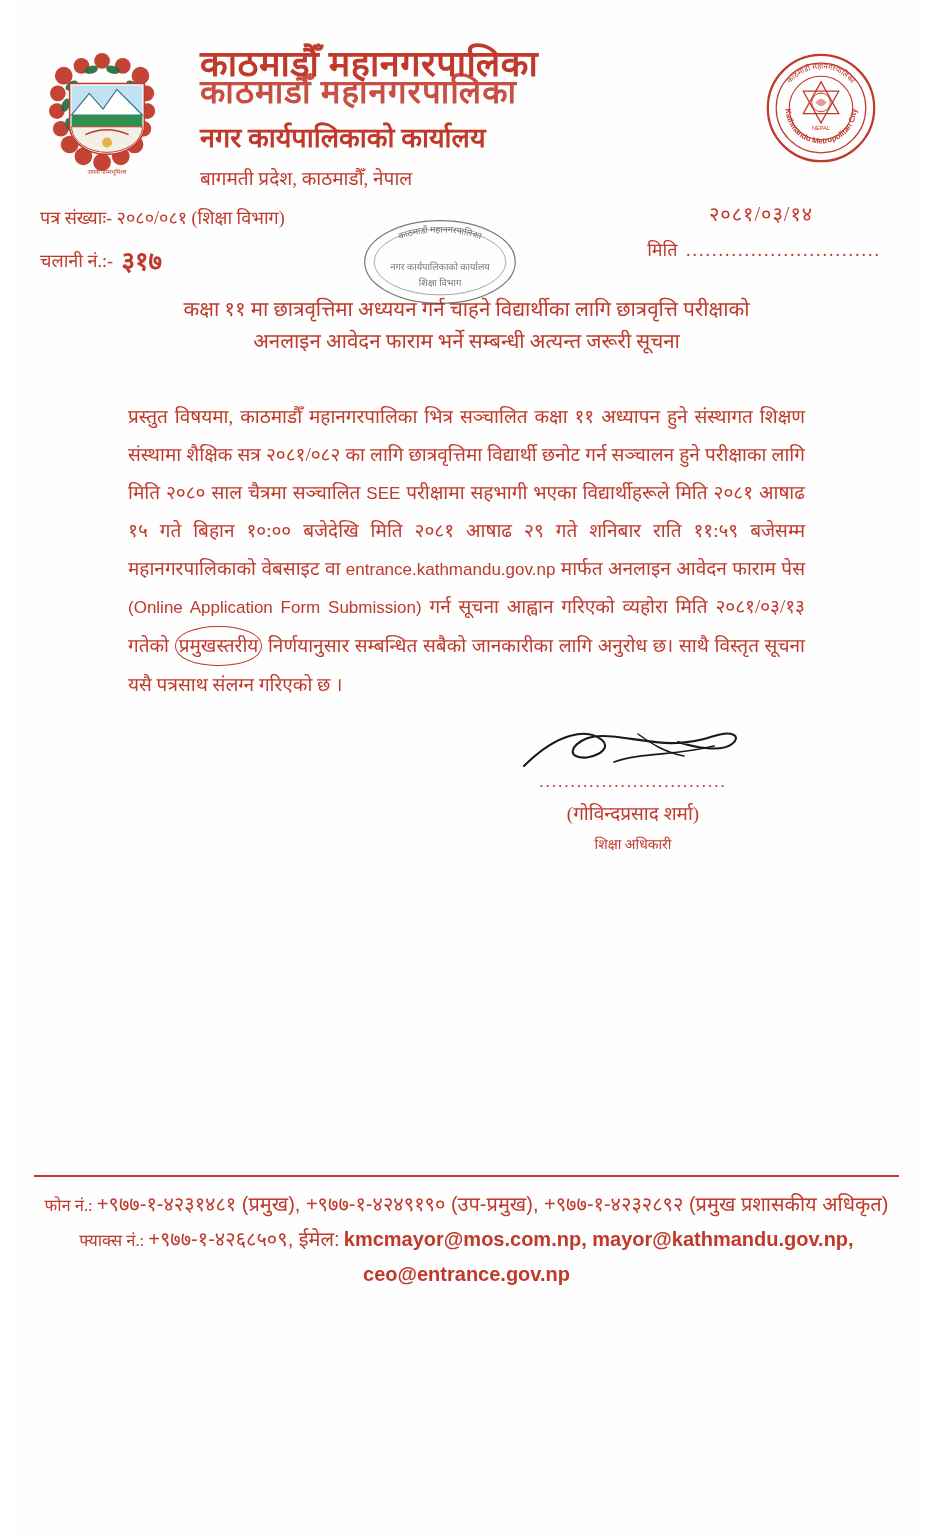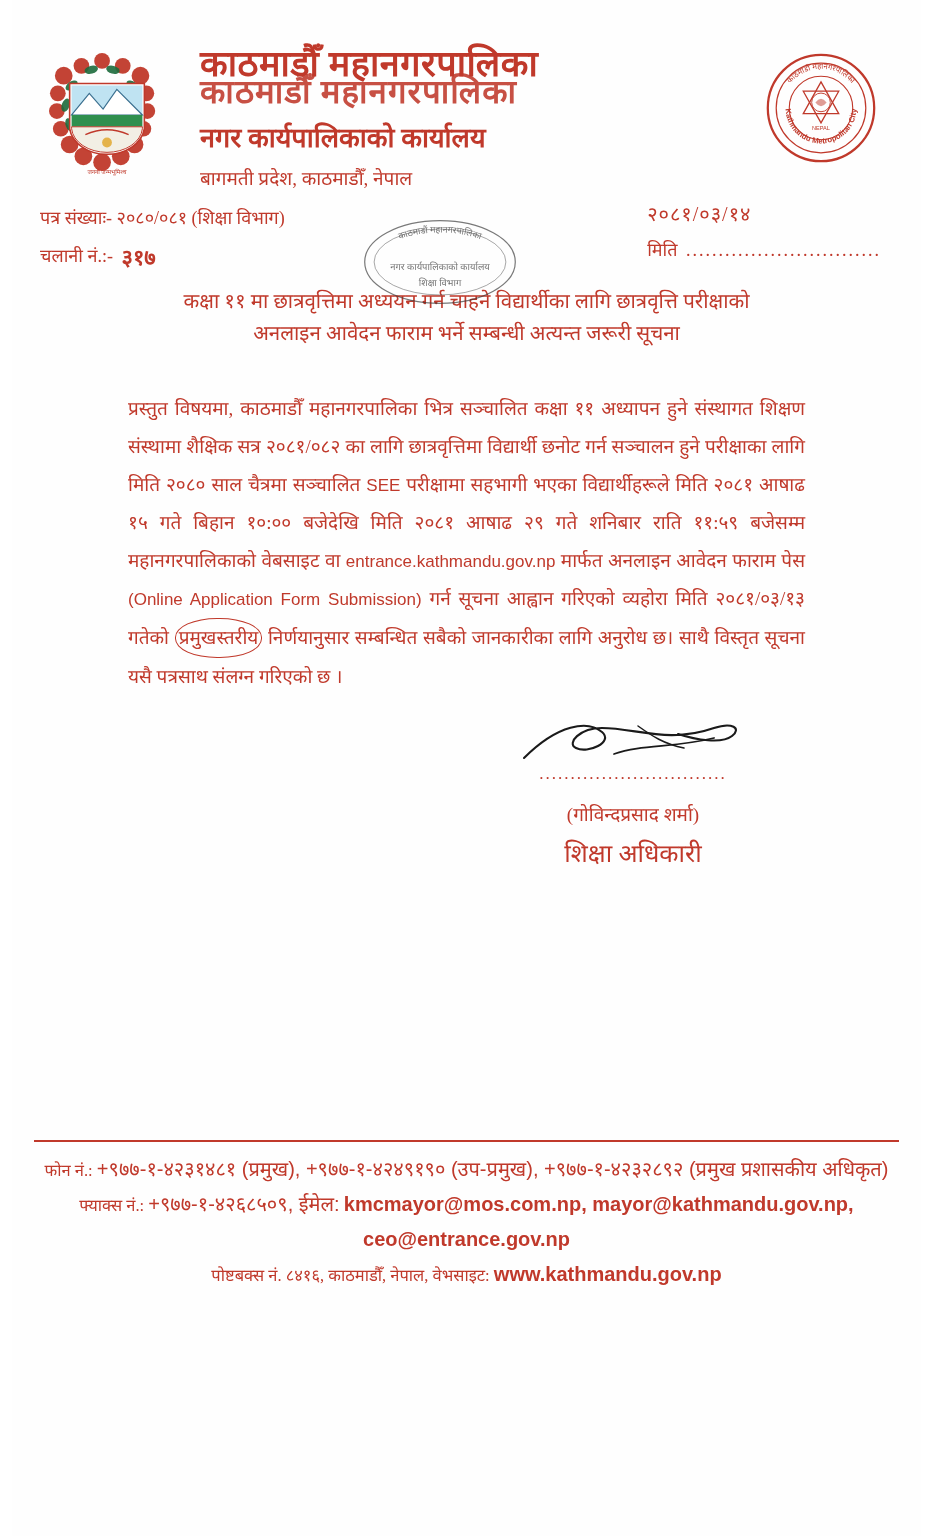--- a/index.html
+++ b/index.html
@@ -84,30 +84,30 @@
     font-size: 18px;
   }
   .ref-left {
     position: absolute;
     left: 40px; top: 2px;
     line-height: 1.85;
     font-family: Liberation Serif, serif;
   }
   .ref-left .lbl { }
   .chalani-num {
-    font-size: 22px;
+    font-size: 26px;
     font-weight: bold;
     display: inline-block;
     transform: translateY(3px);
     margin-left: 4px;
   }
   .ref-right {
     position: absolute;
     right: 52px; top: -4px;
-    text-align: left;
+    text-align: center;
     line-height: 1.8;
   }
   .ref-right .date-top {
     font-size: 20px;
     letter-spacing: 1px;
     margin-right: 6px;
   }
   .ref-right .miti-row {
     margin-top: 2px;
     white-space: nowrap;
@@ -122,21 +122,21 @@
     opacity: 0.85;
   }
   .office-stamp svg { width: 100%; height: 100%; }
 
   
   .subject {
     text-align: center;
     color: #c0392b;
     font-size: 20.5px;
     line-height: 1.55;
-    margin: 2px 78px 0 78px;
+    margin: 10px 78px 0 78px;
     font-weight: 500;
   }
 
   
   .body-text {
     margin: 40px 128px 0 128px;
     color: #c0392b;
     font-size: 19px;
     line-height: 2.0;
     text-align: justify;
@@ -166,22 +166,22 @@
     color: #c0392b;
   }
   .sign-svg { height: 56px; }
   .sign-svg svg { height: 56px; width: 230px; }
   .sign-dots {
     color: #c0392b;
     letter-spacing: 2px;
     font-size: 17px;
     margin-top: -6px;
   }
-  .sign-name { font-size: 19px; margin-top: 17px; }
-  .sign-post { font-size: 25px; margin-top: 8px; }
+  .sign-name { font-size: 19px; margin-top: 8px; }
+  .sign-post { font-size: 14px; margin-top: 8px; }
 
   
   .footer {
     position: absolute;
     left: 0; right: 0;
     bottom: 244px;
   }
   .footer-rule {
     height: 2px;
     background: #c0392b;
@@ -360,23 +360,18 @@
     <div class="footer-lines">
       <div>
         <span>फोन नं.:</span>
         <span class="en">+९७७-१-४२३१४८१ (प्रमुख), +९७७-१-४२४९१९० (उप-प्रमुख), +९७७-१-४२३२८९२ (प्रमुख प्रशासकीय अधिकृत)</span>
       </div>
       <div>
         <span>फ्याक्स नं.:</span>
         <span class="en">+९७७-१-४२६८५०९, ईमेल:</span>
         <span class="en bold">kmcmayor@mos.com.np, mayor@kathmandu.gov.np, ceo@entrance.gov.np</span>
       </div>
-      <div>
-        <span>पोष्टबक्स नं.</span>
-        <span>८४१६, काठमाडौँ, नेपाल, वेभसाइट:</span>
-        <span class="en bold">www.kathmandu.gov.np</span>
-      </div>
     </div>
   </div>
 
   <div class="edge-left"></div>
   <div class="edge-right"></div>
 </div>
 
 </body></html>

